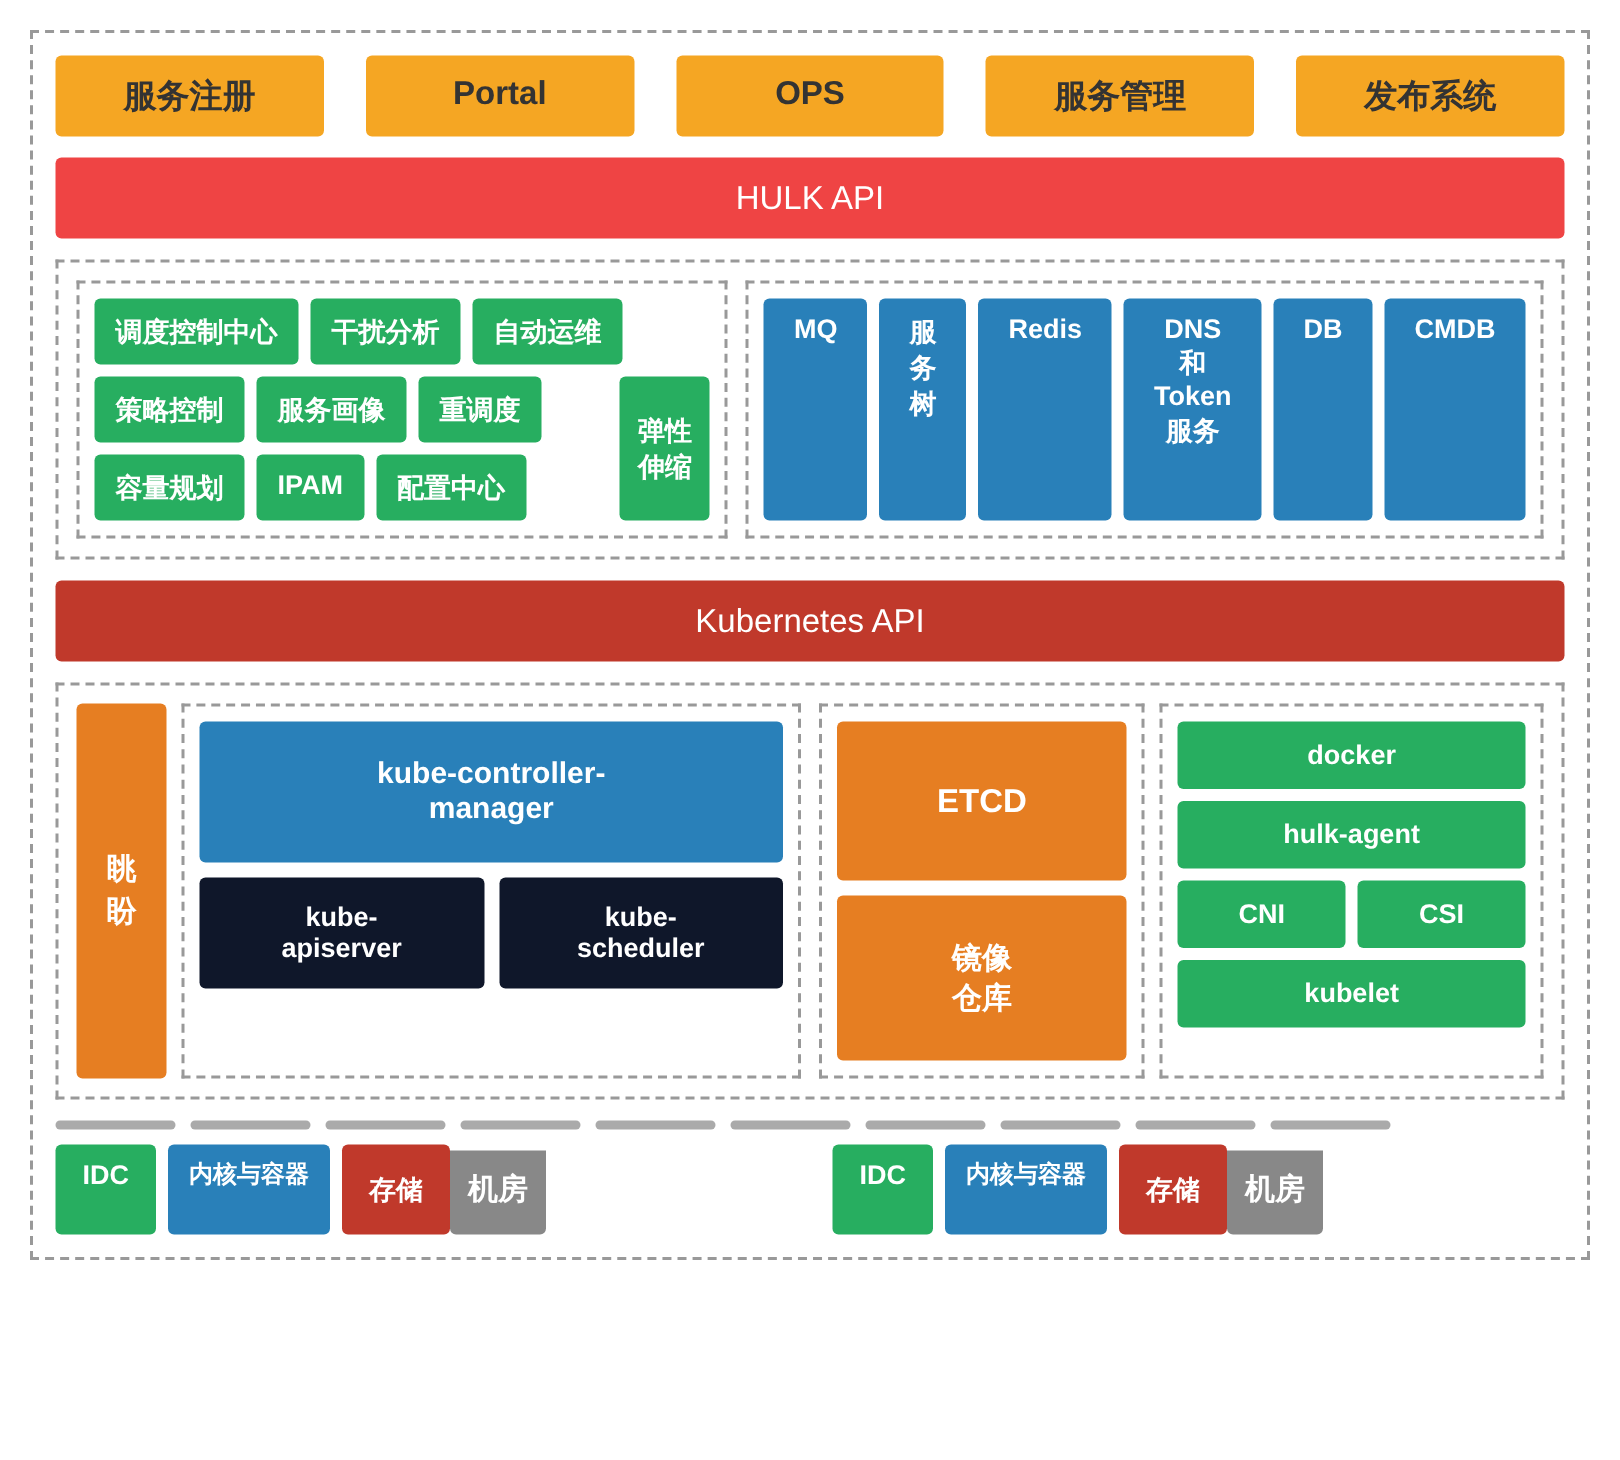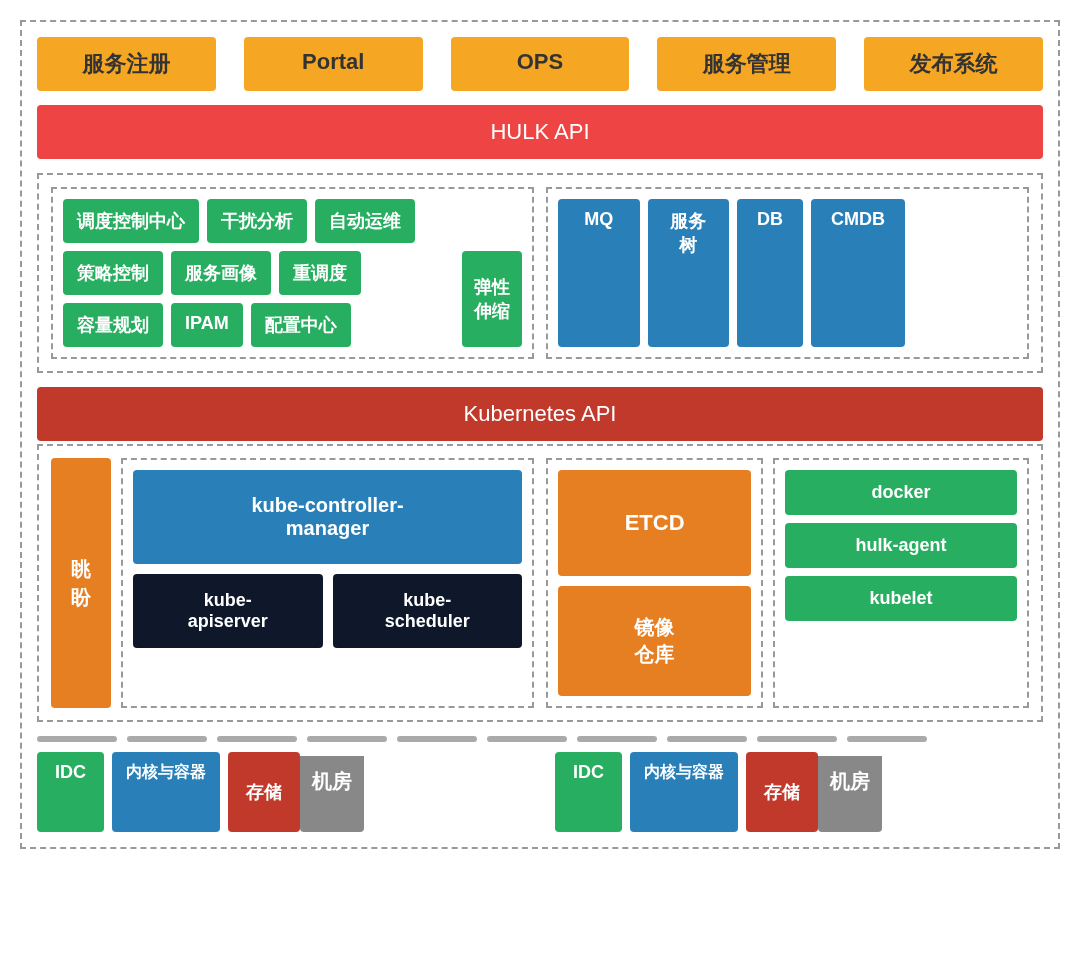--- a/index.html
+++ b/index.html
@@ -96,21 +96,21 @@
       border-radius: 4px;
       flex: 1;
     }
     
     .k8s-api-row {
       background: #C0392B;
       color: #fff;
       font-size: 22px;
       text-align: center;
       padding: 14px;
-      margin-bottom: 3px;
+      margin-bottom: 14px;
       border-radius: 4px;
     }
     
     .bottom-section {
       border: 2px dashed #999;
       padding: 12px;
       display: flex;
       gap: 12px;
       margin-bottom: 14px;
     }
@@ -262,21 +262,21 @@
       padding: 10px 14px;
       border-radius: 4px;
       text-align: center;
       flex: 1;
     }
     .infra-storage {
       background: #C0392B;
       color: #fff;
       font-size: 18px;
       font-weight: bold;
-      padding: 28px 18px;
+      padding: 18px 18px;
       border-radius: 4px;
       text-align: center;
     }
     .infra-datacenter {
       background: #888;
       color: #fff;
       font-size: 20px;
       font-weight: bold;
       padding: 12px;
       text-align: center;
@@ -324,20 +324,24 @@
 伸缩</div>
       </div>
     </div>
 
     <div class="blue-panel">
       <div class="blue-panel-row">
         <div class="blue-box">MQ</div>
         <div class="blue-box">服务树</div>
       </div>
       <div class="blue-panel-row">
+        <div class="blue-box">Redis</div>
+        <div class="blue-box" style="flex:2;">DNS和Token服务</div>
+      </div>
+      <div class="blue-panel-row">
         <div class="blue-box">DB</div>
         <div class="blue-box">CMDB</div>
       </div>
     </div>
   </div>
 
   <div class="k8s-api-row">Kubernetes API</div>
 
   <div class="bottom-section">
 
@@ -358,20 +362,24 @@
 
     <div class="k8s-right">
       <div class="etcd-section">
         <div class="orange-etcd">ETCD</div>
         <div class="orange-mirror" style="white-space:pre-line;">镜像
 仓库</div>
       </div>
       <div class="green-agents">
         <div class="green-agent-box">docker</div>
         <div class="green-agent-box">hulk-agent</div>
+        <div class="green-agent-row">
+          <div class="green-agent-small">CNI</div>
+          <div class="green-agent-small">CSI</div>
+        </div>
         <div class="green-agent-box">kubelet</div>
       </div>
     </div>
   </div>
 
   <div style="display:flex; gap:10px; margin: 10px 0; align-items:center;">
     <div style="width:80px; height:6px; background:#aaa; border-radius:3px;"></div>
     <div style="width:80px; height:6px; background:#aaa; border-radius:3px;"></div>
     <div style="width:80px; height:6px; background:#aaa; border-radius:3px;"></div>
     <div style="width:80px; height:6px; background:#aaa; border-radius:3px;"></div>

